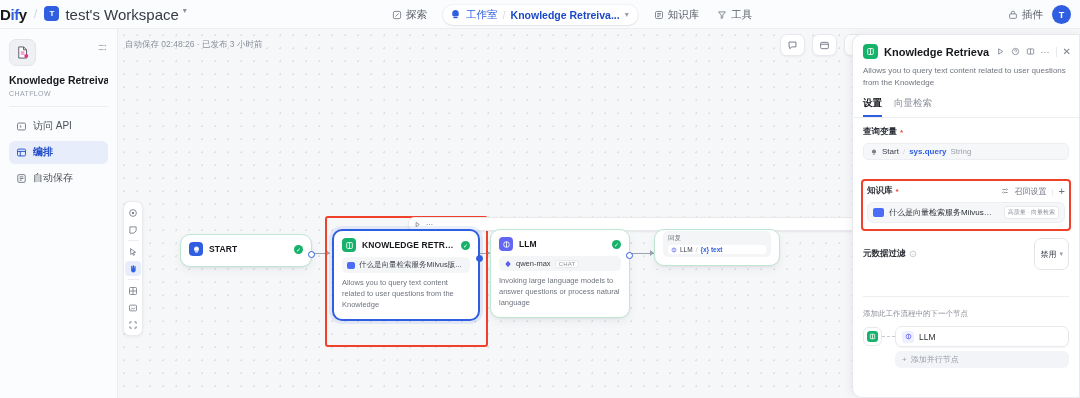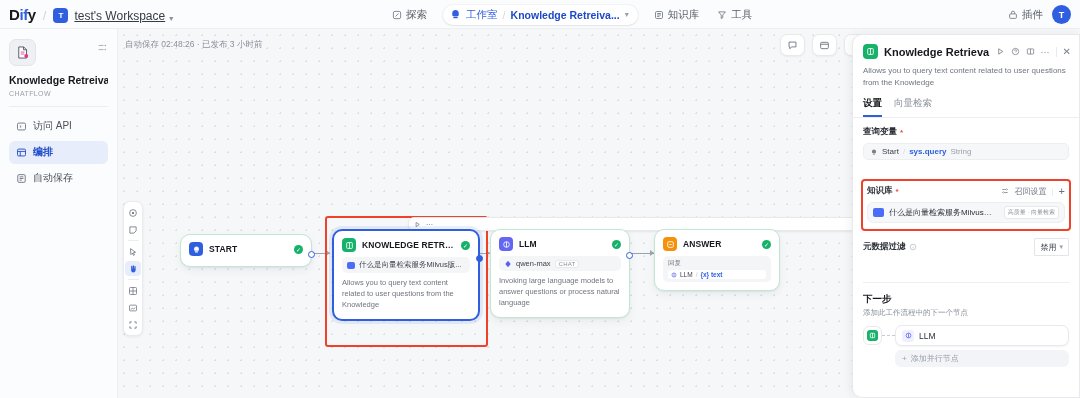--- a/index.html
+++ b/index.html
@@ -12,32 +12,32 @@
     -webkit-font-smoothing: antialiased;
   }
   .app { position: relative; width: 1080px; height: 398px; }
 
   
   .topbar {
     position: absolute; top: 0; left: 0; width: 1080px; height: 29px;
     background: #fbfcfd; border-bottom: 1px solid #eceef1;
     display: flex; align-items: center;
   }
-  .brand { display: flex; align-items: flex-end; margin-left: 9px; }
+  .brand { display: flex; align-items: flex-start; }
   .brand-logo {
     font-size: 15px; font-weight: bold; letter-spacing: -0.4px; color: #18181b;
   }
   .brand-logo .accent { color: #2f5fe0; }
   .brand-slash { color: #d3d7de; margin: 0 7px; font-size: 13px; }
   .ws-badge {
     width: 15px; height: 15px; border-radius: 4px; background: #2f5fe0;
     color: #fff; font-size: 8px; font-weight: bold;
     display: flex; align-items: center; justify-content: center;
   }
-  .ws-name { margin-left: 6px; font-size: 12px; color: #363b45; text-decoration: underline; }
+  .ws-name { margin-left: 6px; font-size: 15px; color: #363b45; }
   .ws-caret { margin-left: 4px; color: #8a8f99; font-size: 8px; }
 
   .nav-center {
     position: absolute; left: 383px; top: 0; height: 29px;
     display: flex; align-items: center; gap: 0;
   }
   .nav-item {
     display: flex; align-items: center; gap: 4px;
     padding: 3px 9px; border-radius: 13px;
     color: #565b66; font-size: 10.5px; white-space: nowrap;
@@ -229,21 +229,21 @@
     margin: 7px 8px 0 8px; border: 2px solid #f0412a; border-radius: 4px; padding: 4px 4px 6px 4px;
   }
   .kb-item {
     margin-top: 5px; background: #f6f7f9; border: 1px solid #eceef1; border-radius: 6px;
     height: 21px; display: flex; align-items: center; gap: 5px; padding: 0 5px;
   }
   .kb-folder { width: 11px; height: 9px; border-radius: 2px; background: #4a6cf7; flex: none; }
   .kb-name { font-size: 8px; color: #2b2f37; flex: 1; white-space: nowrap; overflow: hidden; text-overflow: ellipsis; }
   .kb-tag { background: #fff; border: 1px solid #e7e9ed; border-radius: 3px; font-size: 6px; color: #8a8f99; padding: 1px 3px; }
   .sel-box {
-    background: #fff; border: 1px solid #e3e5ea; border-radius: 1px; height: 18px;
+    background: #fff; border: 1px solid #e3e5ea; border-radius: 7px; height: 32px;
     display: flex; align-items: center; gap: 3px; padding: 0 5px; font-size: 8px; color: #3a3f49;
   }
   .row { display: flex; align-items: center; }
   .next-title { font-size: 9.5px; font-weight: bold; color: #16181d; }
   .next-sub { font-size: 7.5px; color: #8a8f99; margin-top: 2px; }
   .next-row { display: flex; align-items: center; gap: 0; margin-top: 7px; }
   .next-src {
     width: 19px; height: 19px; border-radius: 6px; background: #fff; border: 1px solid #e7e9ed;
     display: flex; align-items: center; justify-content: center; flex: none;
   }
@@ -565,30 +565,20 @@
             </svg>
         </span>
         <span>qwen-max</span>
         <span class="chip">CHAT</span>
       </div>
       <div class="node-desc">Invoking large language models to answer questions or process natural language</div>
       <div class="node-port" style="right:-4px; top:22px;"></div>
     </div>
 
     <div class="node node-green-ring" id="node-answer">
-      <div class="node-head">
-        <div class="node-icon" style="background:#f79009;">
-          <svg width="9" height="9" viewBox="0 0 16 16" fill="none" stroke="#fff" stroke-width="1.5">
-              <rect x="3" y="3" width="10" height="10" rx="2"></rect>
-              <path d="M6 8h4"></path>
-            </svg>
-        </div>
-        <div class="node-title">ANSWER</div>
-        <div class="node-check">✓</div>
-      </div>
       <div style="margin:1px 8px 8px 8px; background:#f4f5f7; border-radius:5px; padding:3px 5px;">
         <div style="font-size:6.5px; color:#70757f;">回复</div>
         <div style="display:flex; align-items:center; gap:3px; margin-top:2px; background:#fff; border-radius:3px; padding:1px 3px;">
           <span class="ic">
             <svg width="6" height="6" viewBox="0 0 16 16" fill="none" stroke="#6366f1" stroke-width="1.8">
                 <circle cx="8" cy="8" r="5.4"></circle>
                 <path d="M8 3v10"></path>
               </svg>
           </span>
           <span style="font-size:6.5px; color:#3a3f49;">LLM</span>
@@ -697,21 +687,20 @@
             <span style="font-size:7px;color:#9aa0ab;">▾</span>
           </div>
         </div>
       </div>
     </div>
 
 
     <div style="height:1px;background:#eceef1;margin:14px 10px 0 10px;"></div>
 
     <div class="field" style="padding-top:10px;">
-      <div class="next-title">下一步</div>
       <div class="next-sub">添加此工作流程中的下一个节点</div>
       <div class="next-row">
         <div class="next-src">
           <span style="width:11px;height:11px;border-radius:3px;background:#17b26a;display:flex;align-items:center;justify-content:center;">
             <svg width="7" height="7" viewBox="0 0 16 16" fill="none" stroke="#fff" stroke-width="1.8">
                 <rect x="3" y="2.8" width="10" height="10.4" rx="1.4"></rect>
                 <path d="M8 2.8v10.4"></path>
               </svg>
           </span>
         </div>

